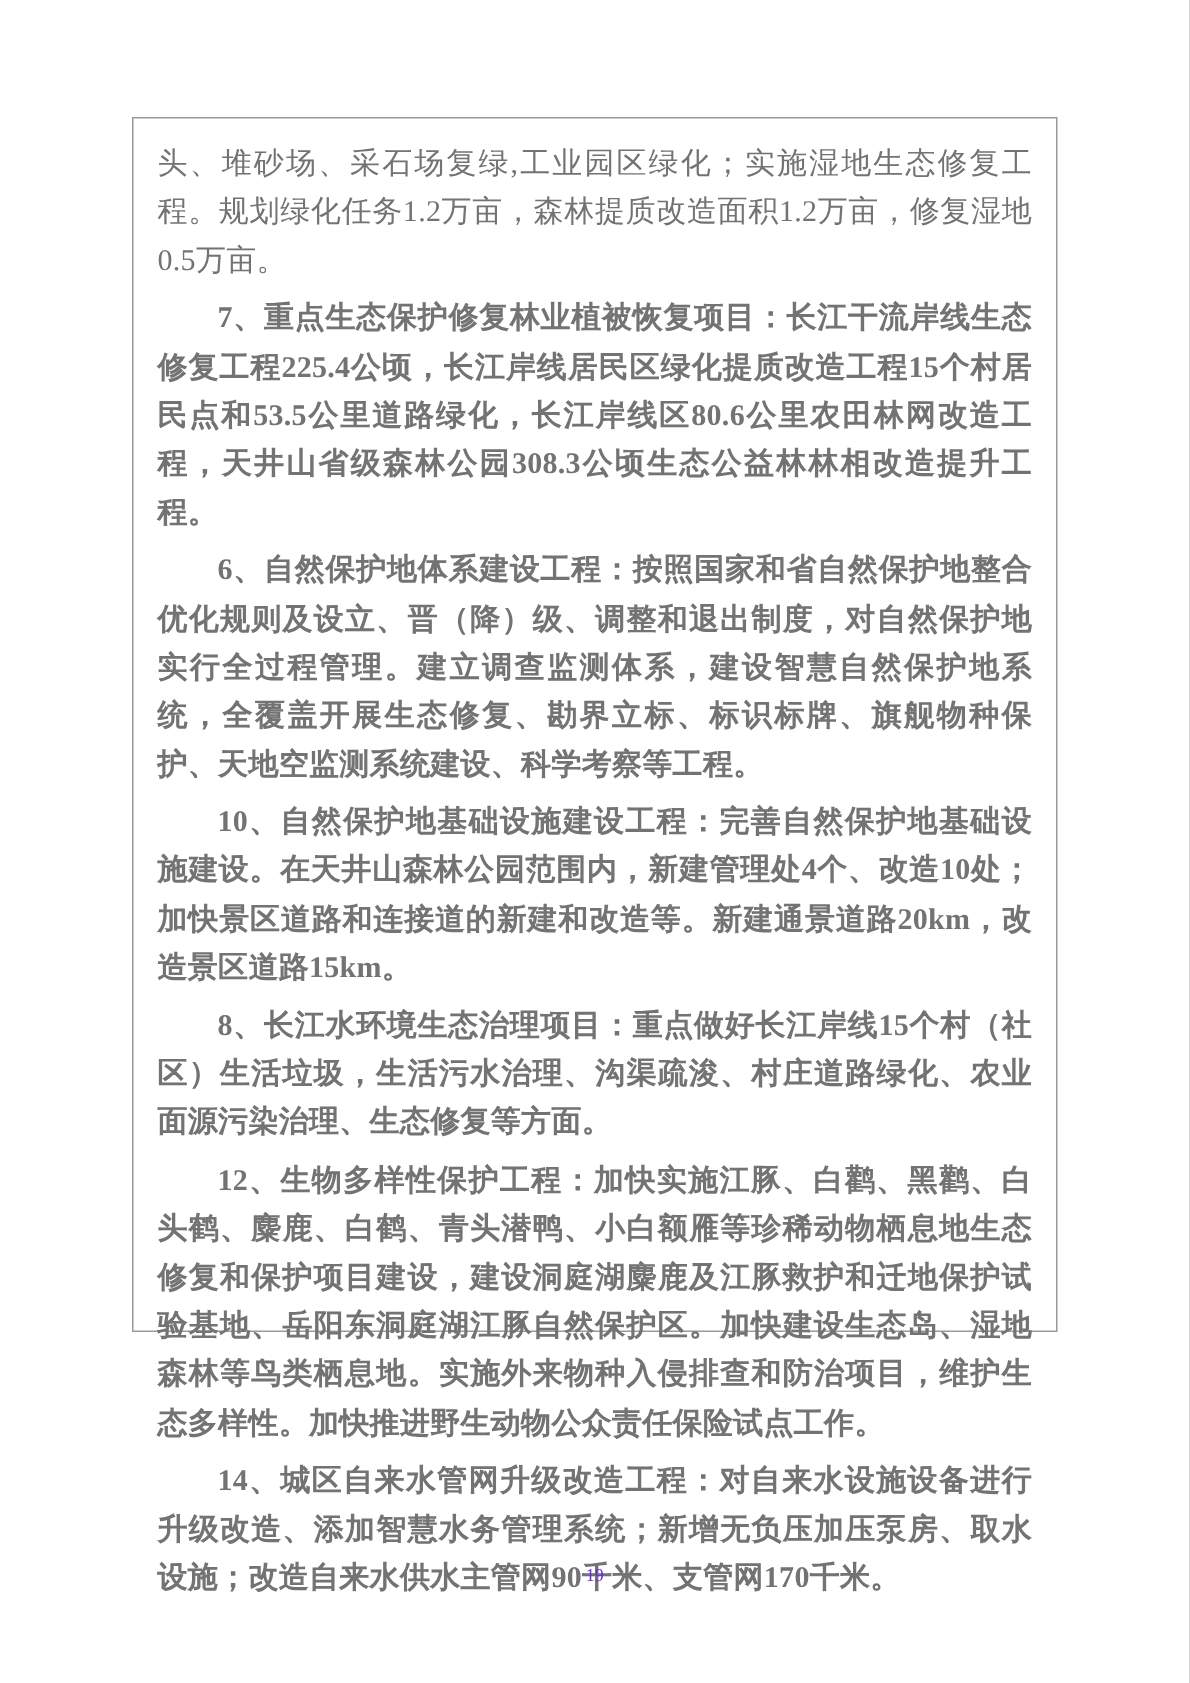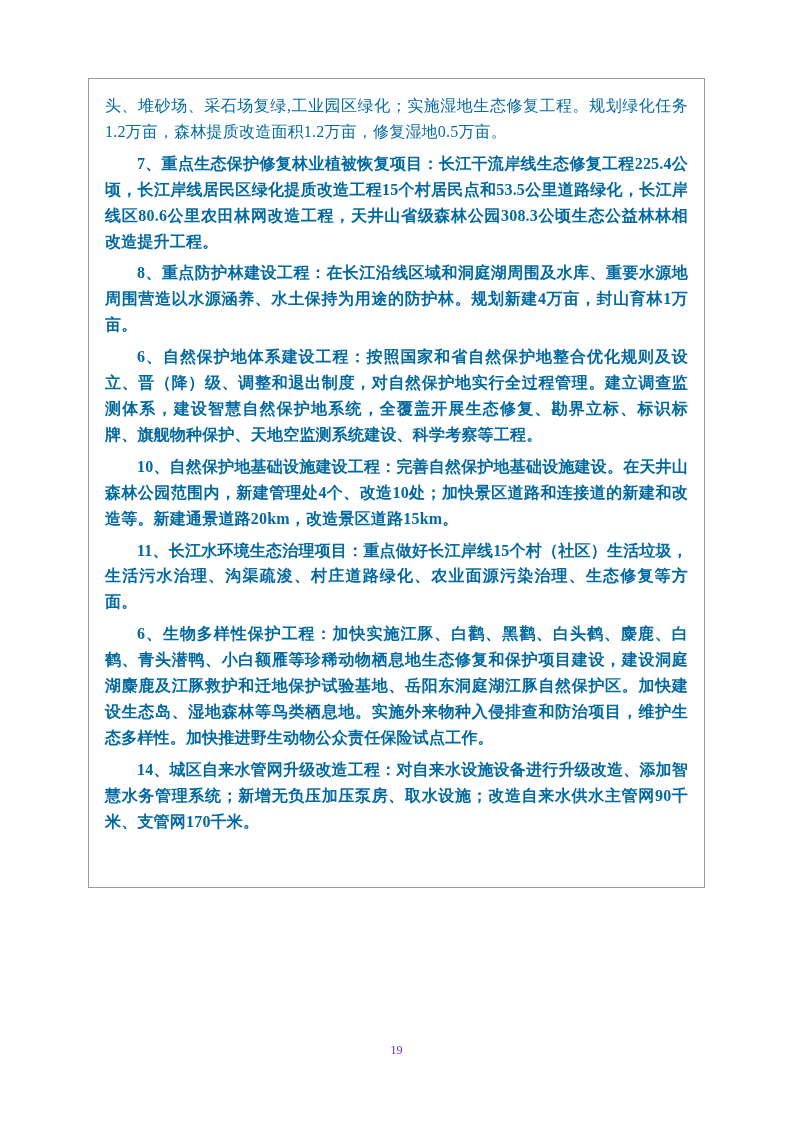--- a/index.html
+++ b/index.html
@@ -23,25 +23,25 @@
     position: absolute;
     left: 88px;
     top: 78px;
     width: 617px;
     height: 810px;
     border: 1px solid #9a9a9a;
     box-sizing: border-box;
     padding: 14px 16px 10px 16px;
   }
   .para {
-    font-size: 16px;
+    font-size: 20px;
     line-height: 1.62;
     text-align: justify;
     text-justify: inter-ideograph;
-    color: #0369a1;
+    color: #737373;
     margin: 0 0 6px 0;
     letter-spacing: 0.2px;
   }
   .para.indent {
     text-indent: 2em;
     font-weight: bold;
   }
   .para.first {
     text-indent: 0;
   }
@@ -60,29 +60,28 @@
 <body>
 
 <div class="page">
 
   <div class="content-frame">
 
     <p class="para first">头、堆砂场、采石场复绿,工业园区绿化；实施湿地生态修复工程。规划绿化任务1.2万亩，森林提质改造面积1.2万亩，修复湿地0.5万亩。</p>
 
     <p class="para indent">7、重点生态保护修复林业植被恢复项目：长江干流岸线生态修复工程225.4公顷，长江岸线居民区绿化提质改造工程15个村居民点和53.5公里道路绿化，长江岸线区80.6公里农田林网改造工程，天井山省级森林公园308.3公顷生态公益林林相改造提升工程。</p>
 
-    <p class="para indent">8、重点防护林建设工程：在长江沿线区域和洞庭湖周围及水库、重要水源地周围营造以水源涵养、水土保持为用途的防护林。规划新建4万亩，封山育林1万亩。</p>
 
     <p class="para indent">6、自然保护地体系建设工程：按照国家和省自然保护地整合优化规则及设立、晋（降）级、调整和退出制度，对自然保护地实行全过程管理。建立调查监测体系，建设智慧自然保护地系统，全覆盖开展生态修复、勘界立标、标识标牌、旗舰物种保护、天地空监测系统建设、科学考察等工程。</p>
 
     <p class="para indent">10、自然保护地基础设施建设工程：完善自然保护地基础设施建设。在天井山森林公园范围内，新建管理处4个、改造10处；加快景区道路和连接道的新建和改造等。新建通景道路20km，改造景区道路15km。</p>
 
-    <p class="para indent">11、长江水环境生态治理项目：重点做好长江岸线15个村（社区）生活垃圾，生活污水治理、沟渠疏浚、村庄道路绿化、农业面源污染治理、生态修复等方面。</p>
+    <p class="para indent">8、长江水环境生态治理项目：重点做好长江岸线15个村（社区）生活垃圾，生活污水治理、沟渠疏浚、村庄道路绿化、农业面源污染治理、生态修复等方面。</p>
 
-    <p class="para indent">6、生物多样性保护工程：加快实施江豚、白鹳、黑鹳、白头鹤、麋鹿、白鹤、青头潜鸭、小白额雁等珍稀动物栖息地生态修复和保护项目建设，建设洞庭湖麋鹿及江豚救护和迁地保护试验基地、岳阳东洞庭湖江豚自然保护区。加快建设生态岛、湿地森林等鸟类栖息地。实施外来物种入侵排查和防治项目，维护生态多样性。加快推进野生动物公众责任保险试点工作。</p>
+    <p class="para indent">12、生物多样性保护工程：加快实施江豚、白鹳、黑鹳、白头鹤、麋鹿、白鹤、青头潜鸭、小白额雁等珍稀动物栖息地生态修复和保护项目建设，建设洞庭湖麋鹿及江豚救护和迁地保护试验基地、岳阳东洞庭湖江豚自然保护区。加快建设生态岛、湿地森林等鸟类栖息地。实施外来物种入侵排查和防治项目，维护生态多样性。加快推进野生动物公众责任保险试点工作。</p>
 
 
     <p class="para indent">14、城区自来水管网升级改造工程：对自来水设施设备进行升级改造、添加智慧水务管理系统；新增无负压加压泵房、取水设施；改造自来水供水主管网90千米、支管网170千米。</p>
 
   </div>
 
   <div class="pagenum">19</div>
 
 </div>
 

